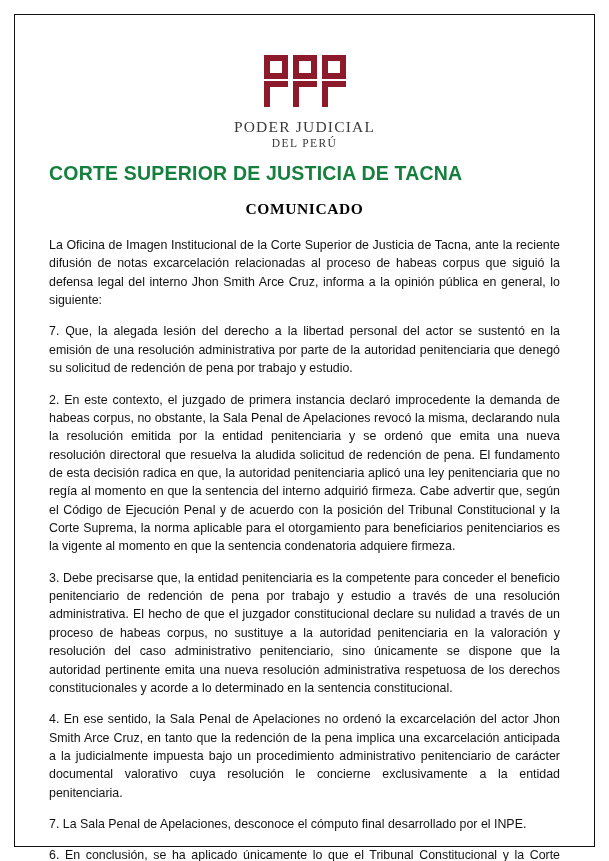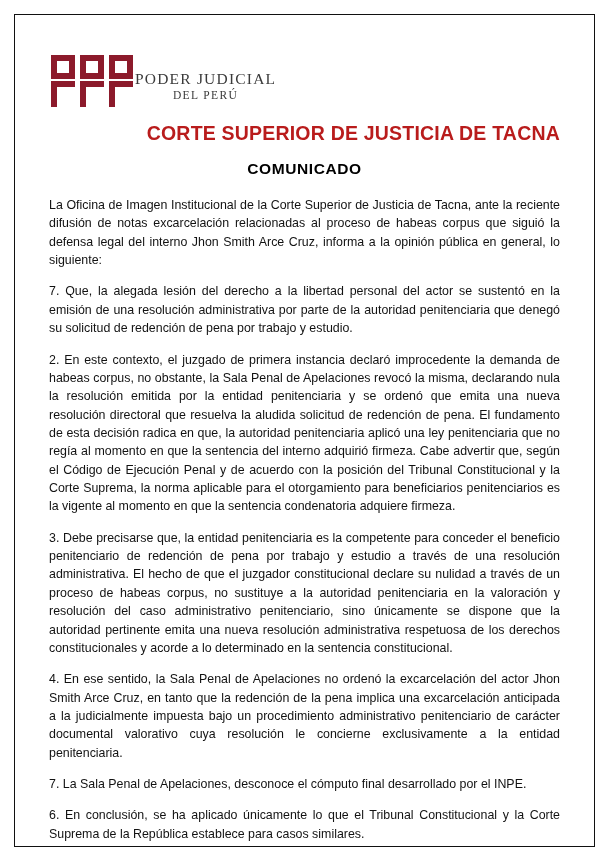--- a/index.html
+++ b/index.html
@@ -25,21 +25,21 @@
   .frame {
     position: relative;
     box-sizing: border-box;
     width: 100%;
     height: 100%;
     border: 1px solid #111111;
     padding: 22px 34px 18px 34px;
   }
   .logo-block {
     display: flex;
-    flex-direction: row;
+    flex-direction: column;
     align-items: center;
     margin-top: 16px;
   }
   .logo-mark {
     width: 86px;
     height: 56px;
     display: block;
   }
   .logo-text {
     margin-top: 9px;
@@ -53,32 +53,32 @@
     display: block;
   }
   .logo-text .line2 {
     font-size: 11.5px;
     display: block;
     margin-top: 1px;
     letter-spacing: 1.4px;
   }
   .court-title {
     margin-top: 13px;
-    text-align: right;
+    text-align: left;
     font-size: 19.5px;
     font-weight: bold;
     letter-spacing: 0.2px;
-    color: #b91c1c;
+    color: #15803d;
   }
   .doc-kind {
     margin-top: 15px;
     text-align: center;
     font-size: 15.5px;
     font-weight: bold;
-    font-family: Liberation Sans, sans-serif;
+    font-family: Liberation Serif, serif;
     letter-spacing: 0.6px;
     color: #000000;
   }
   .body-text {
     margin-top: 18px;
   }
   .para {
     text-align: justify;
     font-size: 12.4px;
     line-height: 1.48;

